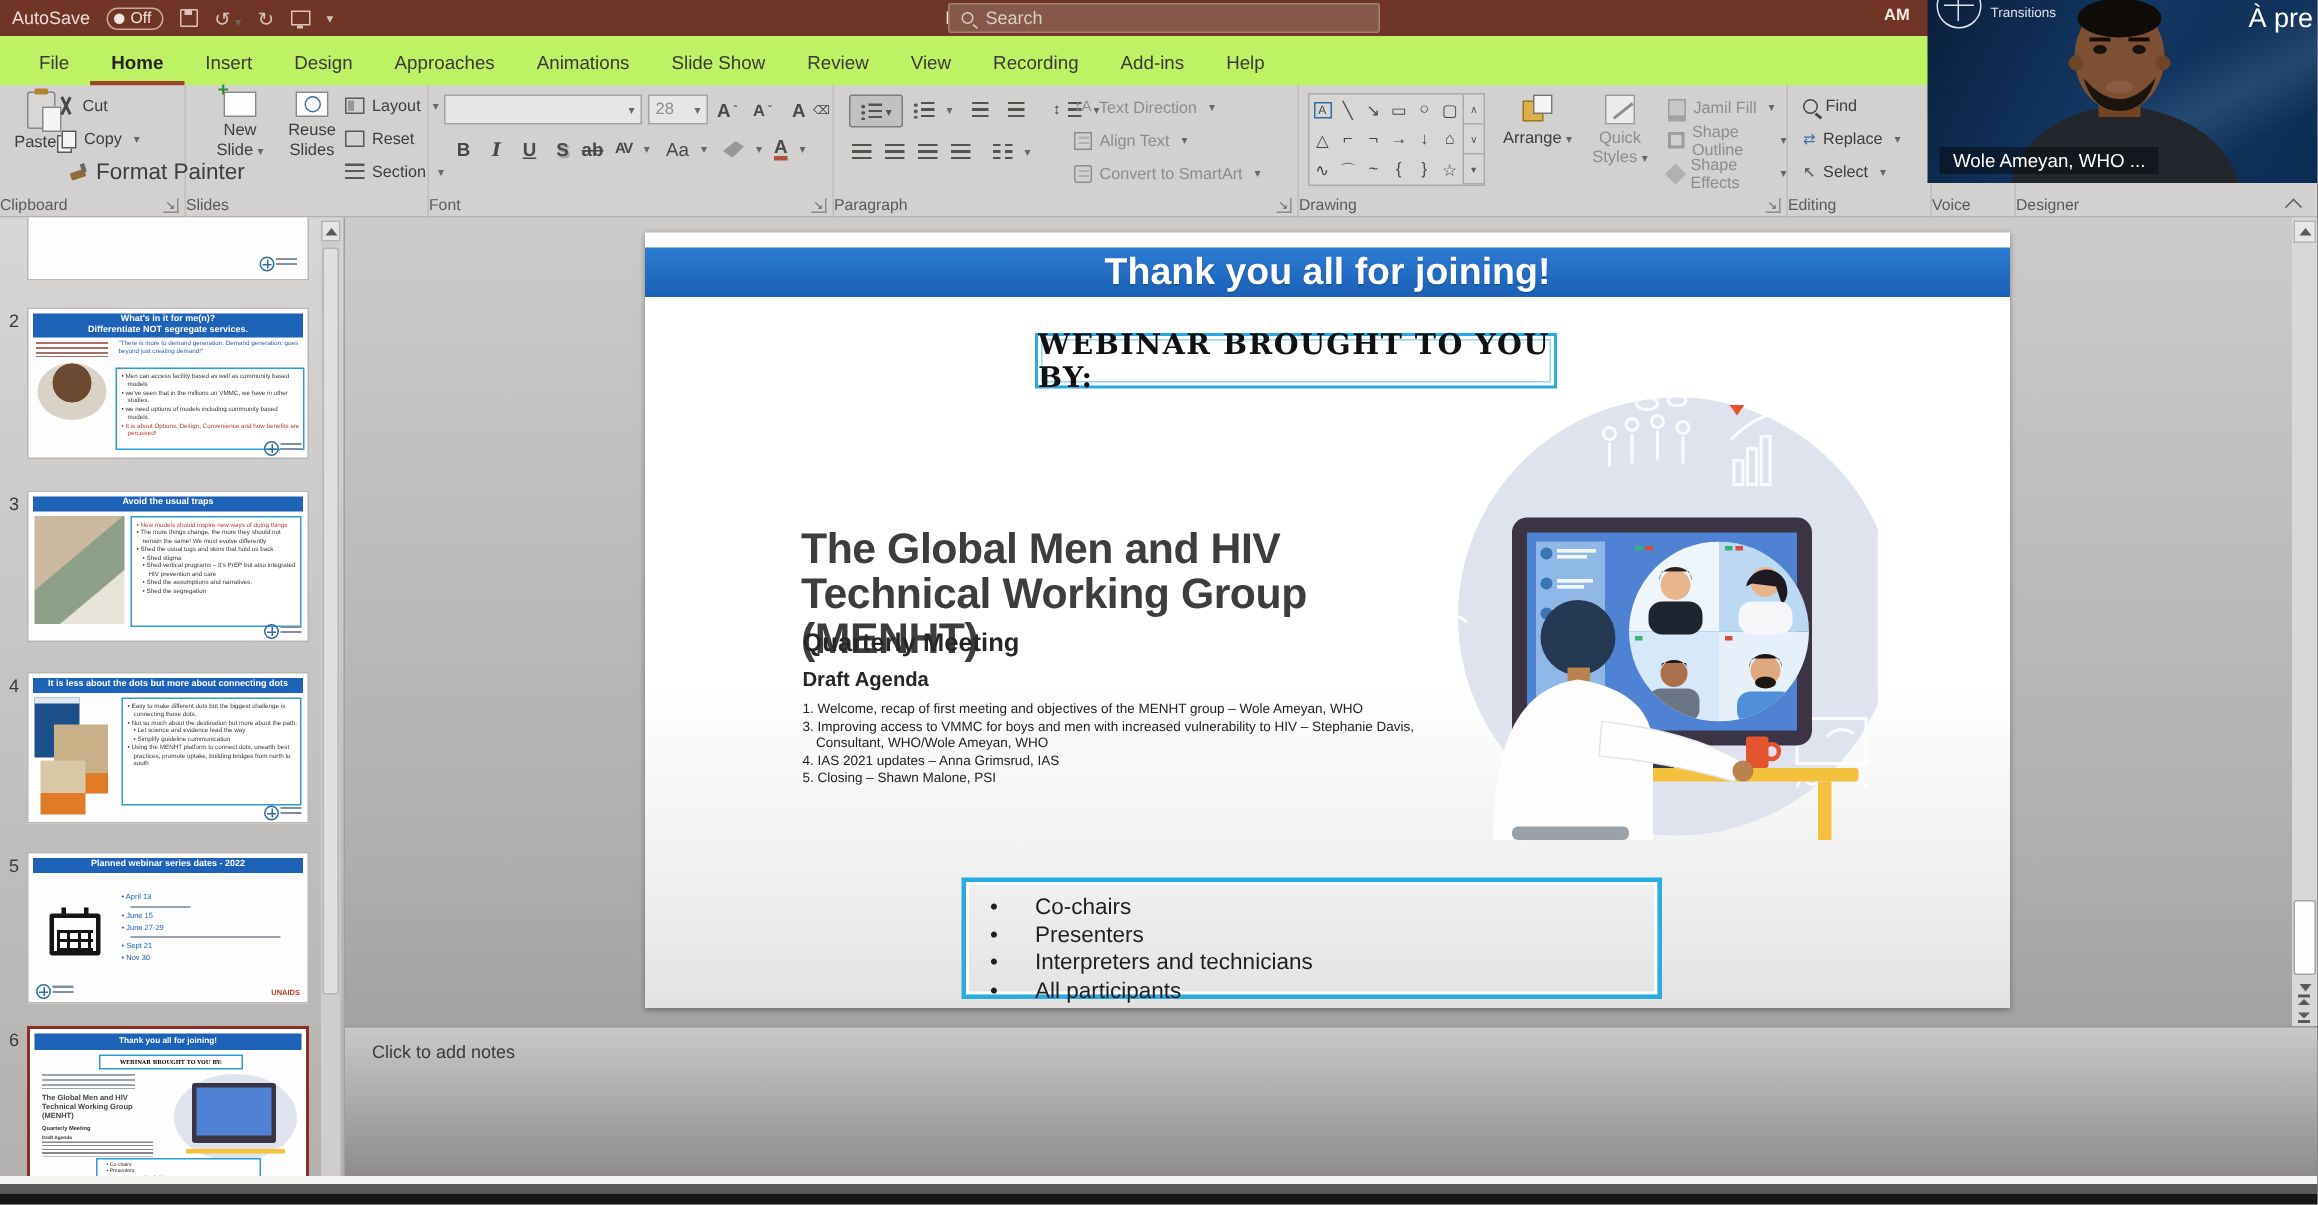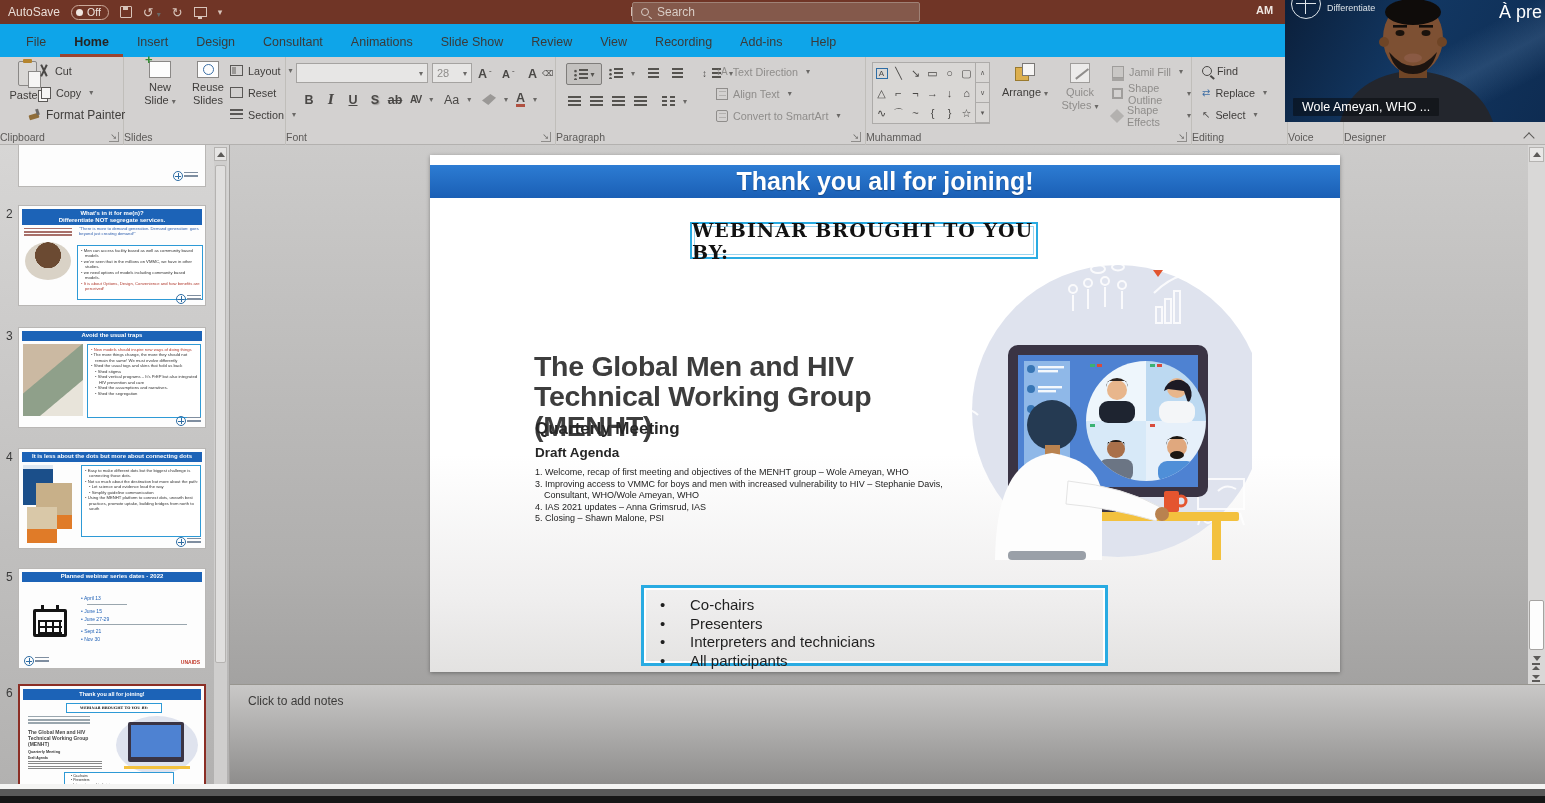--- a/index.html
+++ b/index.html
@@ -18,21 +18,21 @@
 .ic-save::before{content:"";position:absolute;left:2px;top:-1px;width:5px;height:4px;background:#d8c4ba}
 .tb-glyph{font-size:13px;color:#d8c4ba}
 .ic-mon{width:13px;height:10px;border:1.4px solid #d8c4ba;position:relative}
 .ic-mon::after{content:"";position:absolute;left:3px;bottom:-3px;width:4px;height:2px;background:#d8c4ba}
 .tb-title{position:absolute;left:0;right:0;top:0;height:24px;display:flex;align-items:center;justify-content:center;gap:6px;font-size:12px;color:#eee2db;pointer-events:none}
 .searchbox{position:absolute;left:632px;top:2px;width:288px;height:20px;background:#84594b;border:1px solid #9f8276;border-radius:2px;display:flex;align-items:center;gap:8px;padding:0 8px;color:#d9cdc6}
 .ic-mag{width:8px;height:8px;border:1.4px solid #d9cdc6;border-radius:50%;position:relative}
 .ic-mag::after{content:"";position:absolute;left:7px;top:7px;width:4px;height:1.4px;background:#d9cdc6;transform:rotate(40deg);transform-origin:left top}
 .initials{position:absolute;left:1256px;top:4px;font-size:11px;color:#efe7e2;font-weight:bold}
 
-.tabs{position:absolute;left:0;top:24px;width:1413px;height:33px;background:#0ea5e9;display:flex;align-items:flex-end;padding:0 0 0 12px;gap:0}
+.tabs{position:absolute;left:0;top:24px;width:1413px;height:33px;background:#bef264;display:flex;align-items:flex-end;padding:0 0 0 12px;gap:0}
 .tab{font-size:12.5px;color:#3b3a39;padding:7px 14px 8px;cursor:default}
 .tab.active{font-weight:bold;color:#252423;border-bottom:3px solid #9a4430;padding-bottom:5px}
 
 .ribbon{position:absolute;left:0;top:57px;width:1545px;height:88px;background:#d3d1d0;border-bottom:1px solid #b3b1af}
 .grp{position:absolute;top:0;height:88px;border-right:1px solid #c0beba}
 .glabel{position:absolute;bottom:2px;left:0;right:0;font-size:10.5px;color:#5c5a58}
 .launcher{position:absolute;bottom:3px;right:4px;font-size:8px;color:#6a6866;width:10px;height:10px;border-right:1px solid #8f8d8b;border-bottom:1px solid #8f8d8b;line-height:9px;text-align:center}
 .bb{position:absolute;top:4px;display:flex;flex-direction:column;align-items:center;gap:3px;font-size:11px;color:#3f3d3b;text-align:center;line-height:1.15}
 .sb{position:absolute;display:flex;align-items:center;gap:5px;font-size:10.8px;color:#3f3d3b;height:17px}
 .ic{display:inline-block;position:relative;flex:none}
@@ -177,21 +177,21 @@
       <span>Search</span>
     </div>
     <span class="initials">AM</span>
   </header>
 
   <nav class="tabs">
     <span class="tab">File</span>
     <span class="tab active">Home</span>
     <span class="tab">Insert</span>
     <span class="tab">Design</span>
-    <span class="tab">Consultant</span>
+    <span class="tab">Approaches</span>
     <span class="tab">Animations</span>
     <span class="tab">Slide Show</span>
     <span class="tab">Review</span>
     <span class="tab">View</span>
     <span class="tab">Recording</span>
     <span class="tab">Add-ins</span>
     <span class="tab">Help</span>
   </nav>
 
   <section class="ribbon">
@@ -202,21 +202,21 @@
         <span class="dd">Paste</span>
       </div>
       <div class="sb" style="left:38px;top:5px">
           <span class="ic ic-cut"></span>
           <span>Cut</span>
         </div>
       <div class="sb dd" style="left:38px;top:27px">
           <span class="ic ic-copy"></span>
           <span>Copy</span>
         </div>
-      <div class="sb nw" style="left:28px;top:49px;font-size:12px">
+      <div class="sb nw" style="left:46px;top:49px;font-size:15px">
           <span class="ic ic-fp"></span>
           <span>Format Painter</span>
         </div>
       <div class="glabel">Clipboard</div>
       <span class="launcher">↘</span>
     </div>
 
     <div class="grp" style="left:124px;width:162px">
       <div class="bb" style="left:12px;width:48px">
         <span class="ic ic-newslide"></span>
@@ -383,21 +383,21 @@
           <span>Jamil Fill</span>
         </div>
       <div class="sb dd dim" style="left:246px;top:28px">
           <span class="ic ic-so"></span>
           <span>Shape Outline</span>
         </div>
       <div class="sb dd dim" style="left:246px;top:50px">
           <span class="ic ic-se"></span>
           <span>Shape Effects</span>
         </div>
-      <div class="glabel">Muhammad</div>
+      <div class="glabel">Drawing</div>
       <span class="launcher">↘</span>
     </div>
 
     <div class="grp" style="left:1192px;width:96px">
       <div class="sb" style="left:10px;top:5px">
           <span class="ic ic-find"></span>
           <span>Find</span>
         </div>
       <div class="sb dd" style="left:10px;top:27px">
           <span style="font-size:10px;color:#3f6fa5">⇄</span>
@@ -681,18 +681,18 @@
       <circle cx="99" cy="42" r="5" fill="#6f4526"></circle>
         <circle cx="157" cy="42" r="5" fill="#6f4526"></circle>
       <path d="M104,52 q24,28 48,0 q-6,22 -24,22 q-18,0 -24,-22 z" fill="#1c1410"></path>
       <ellipse cx="128" cy="58" rx="9" ry="4.5" fill="#8a5a44"></ellipse>
       <ellipse cx="115" cy="33" rx="4.5" ry="3" fill="#1a120c"></ellipse>
         <ellipse cx="141" cy="33" rx="4.5" ry="3" fill="#1a120c"></ellipse>
       <rect x="108" y="25" width="14" height="2.6" fill="#120d09"></rect>
         <rect x="134" y="25" width="14" height="2.6" fill="#120d09"></rect>
     </svg>
     <span class="wholog"></span>
-    <span class="wholog-txt">Differentiate</span>
+    <span class="wholog-txt">Transitions</span>
     <span class="vname">Wole Ameyan, WHO ...</span>
     <span class="vcorner">À pre</span>
   </div>
 
 </div>
 
 </body></html>

